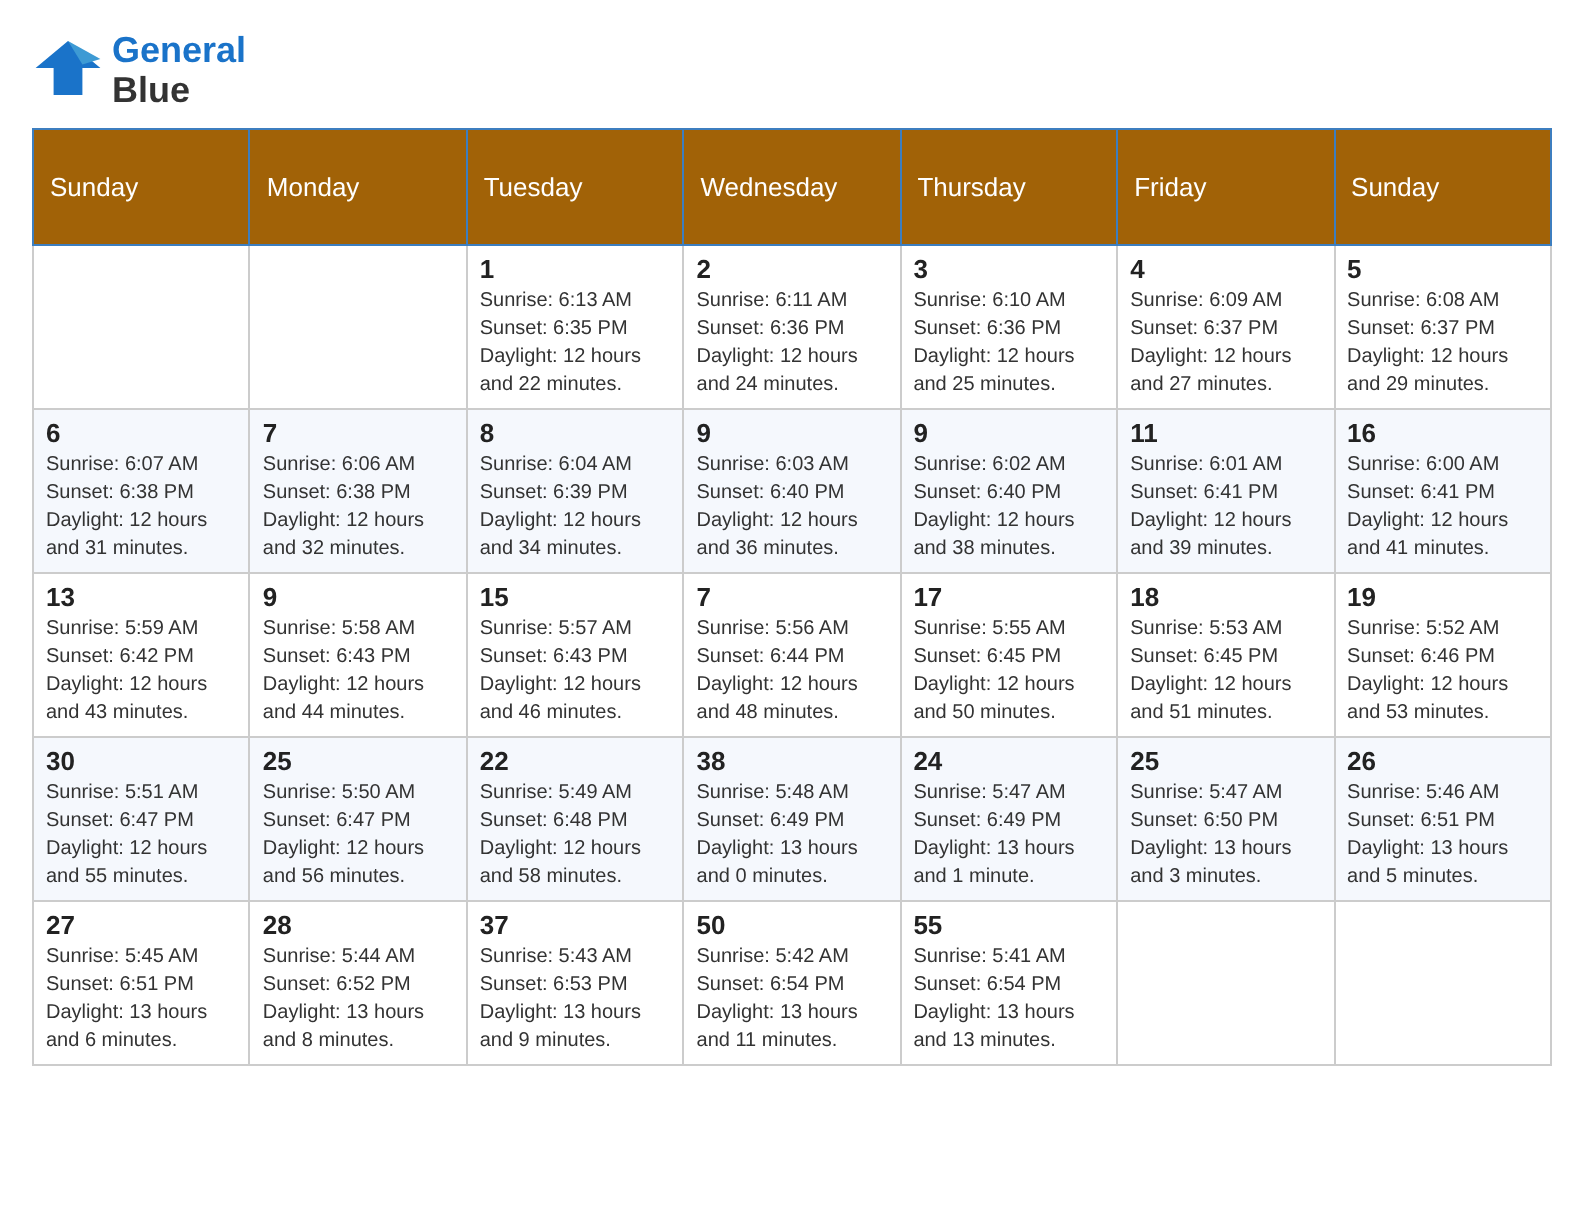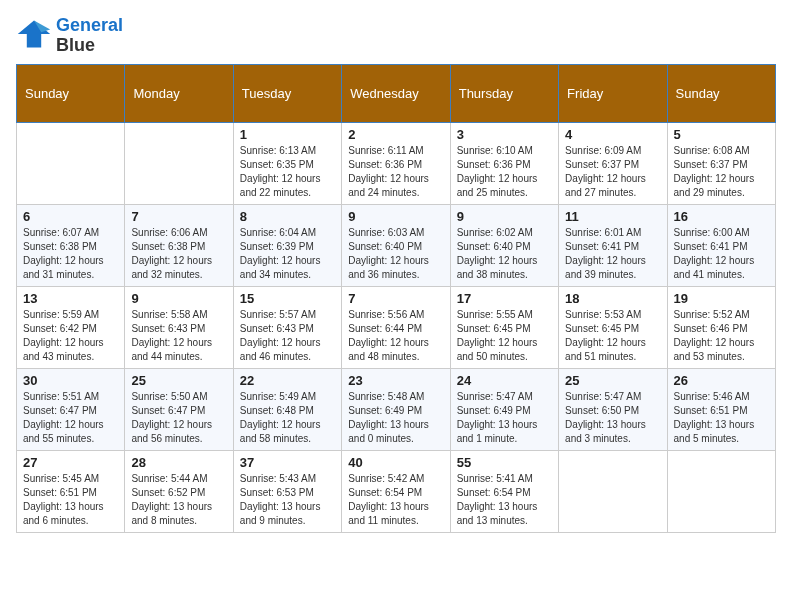--- a/index.html
+++ b/index.html
@@ -211,21 +211,21 @@
         </td>
         <td>
           <span class="day-number">25</span>
         <div class="day-info">Sunrise: 5:50 AM<br>Sunset: 6:47 PM<br>Daylight: 12 hours and 56 minutes.</div>
         </td>
         <td>
           <span class="day-number">22</span>
         <div class="day-info">Sunrise: 5:49 AM<br>Sunset: 6:48 PM<br>Daylight: 12 hours and 58 minutes.</div>
         </td>
         <td>
-          <span class="day-number">23</span>
+          <span class="day-number">38</span>
         <div class="day-info">Sunrise: 5:48 AM<br>Sunset: 6:49 PM<br>Daylight: 13 hours and 0 minutes.</div>
         </td>
         <td>
           <span class="day-number">24</span>
         <div class="day-info">Sunrise: 5:47 AM<br>Sunset: 6:49 PM<br>Daylight: 13 hours and 1 minute.</div>
         </td>
         <td>
           <span class="day-number">25</span>
         <div class="day-info">Sunrise: 5:47 AM<br>Sunset: 6:50 PM<br>Daylight: 13 hours and 3 minutes.</div>
         </td>
@@ -241,21 +241,21 @@
         </td>
         <td>
           <span class="day-number">28</span>
         <div class="day-info">Sunrise: 5:44 AM<br>Sunset: 6:52 PM<br>Daylight: 13 hours and 8 minutes.</div>
         </td>
         <td>
           <span class="day-number">37</span>
         <div class="day-info">Sunrise: 5:43 AM<br>Sunset: 6:53 PM<br>Daylight: 13 hours and 9 minutes.</div>
         </td>
         <td>
-          <span class="day-number">40</span>
+          <span class="day-number">50</span>
         <div class="day-info">Sunrise: 5:42 AM<br>Sunset: 6:54 PM<br>Daylight: 13 hours and 11 minutes.</div>
         </td>
         <td>
           <span class="day-number">55</span>
         <div class="day-info">Sunrise: 5:41 AM<br>Sunset: 6:54 PM<br>Daylight: 13 hours and 13 minutes.</div>
         </td>
         <td class="empty-cell"></td>
         <td class="empty-cell"></td>
       </tr>
     </tbody>

